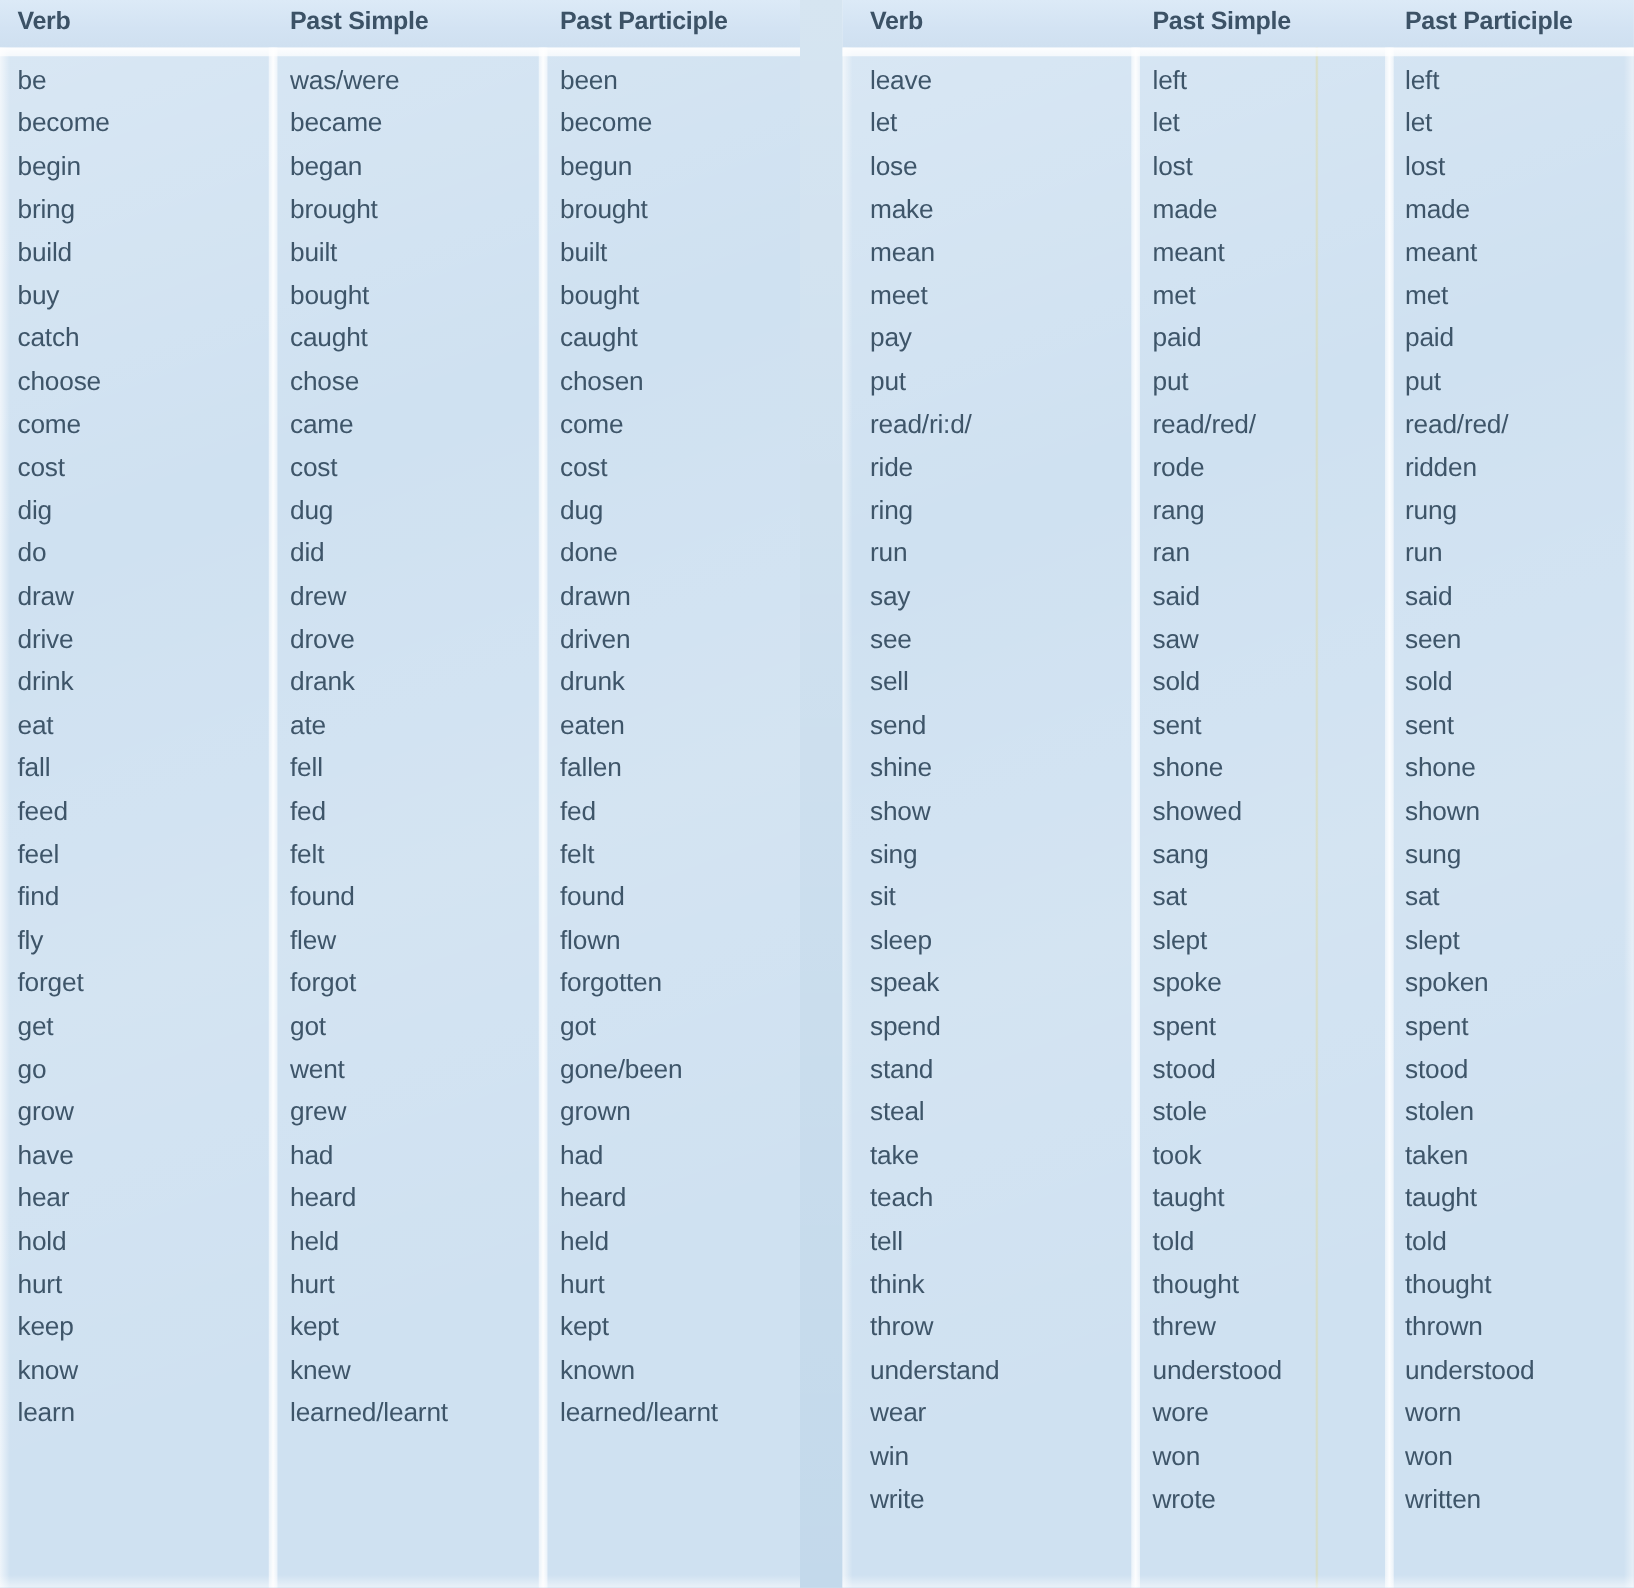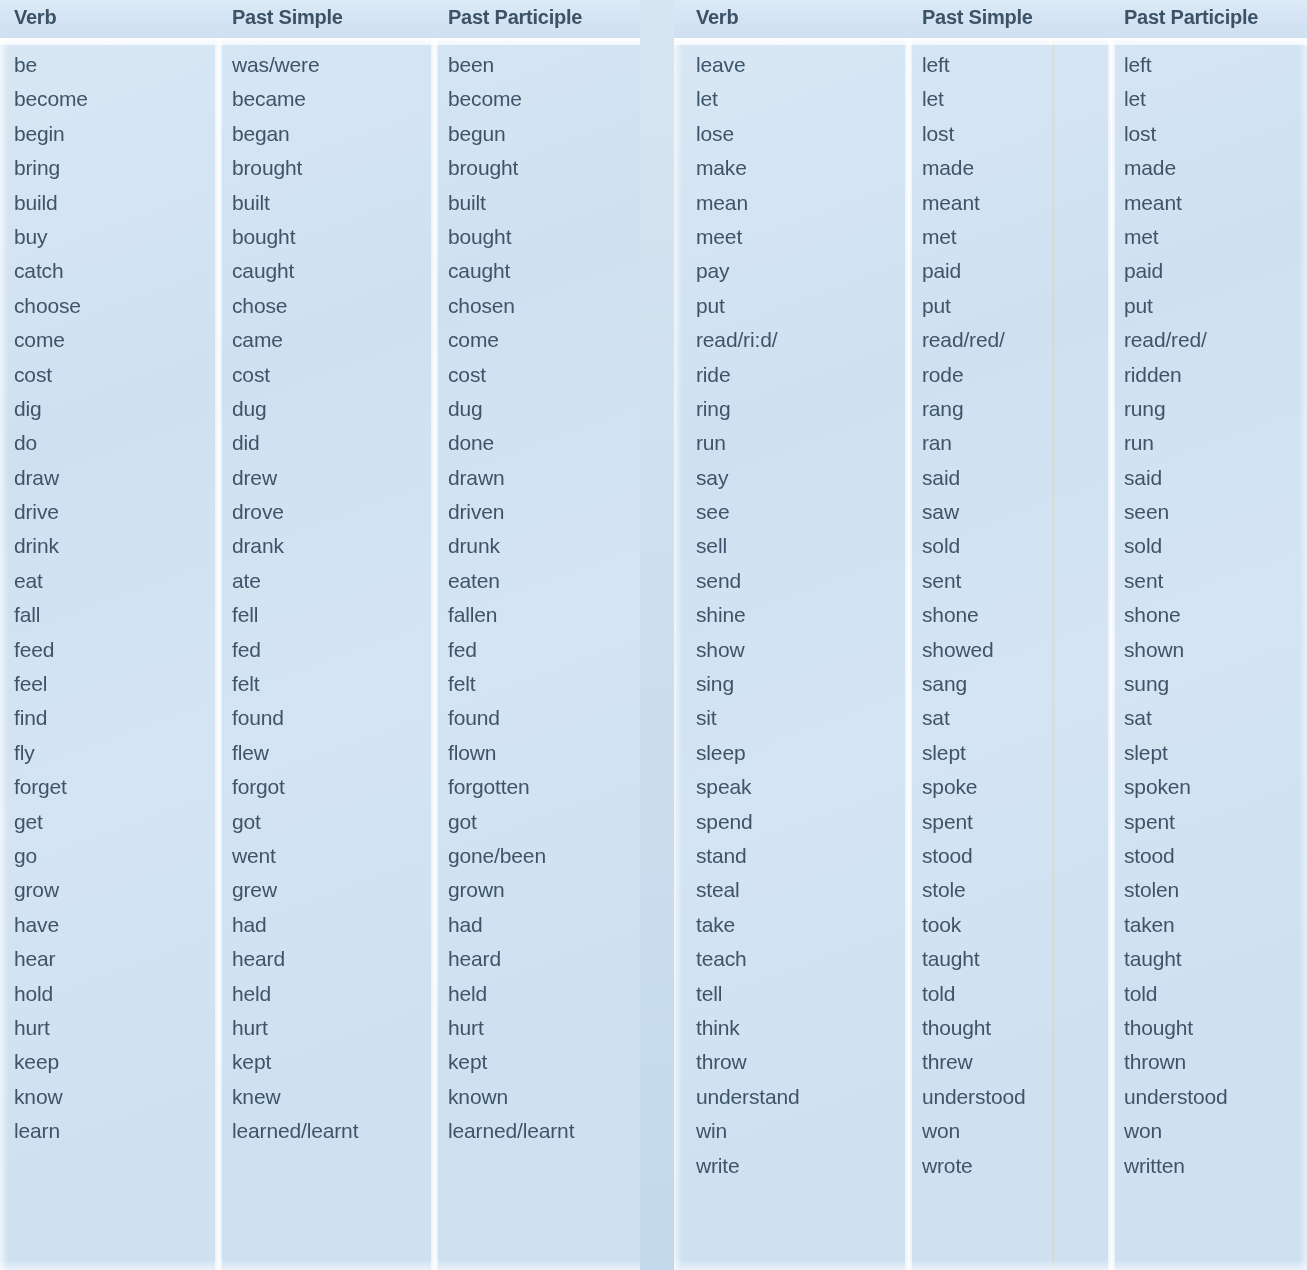--- a/index.html
+++ b/index.html
@@ -449,20 +449,25 @@
           <span class="cell c0">throw</span>
           <span class="cell c1">threw</span>
           <span class="cell c2">thrown</span>
         </div>
         <div class="row">
           <span class="cell c0">understand</span>
           <span class="cell c1">understood</span>
           <span class="cell c2">understood</span>
         </div>
         <div class="row">
+          <span class="cell c0">wear</span>
+          <span class="cell c1">wore</span>
+          <span class="cell c2">worn</span>
+        </div>
+        <div class="row">
           <span class="cell c0">win</span>
           <span class="cell c1">won</span>
           <span class="cell c2">won</span>
         </div>
         <div class="row">
           <span class="cell c0">write</span>
           <span class="cell c1">wrote</span>
           <span class="cell c2">written</span>
         </div>
       </div>

